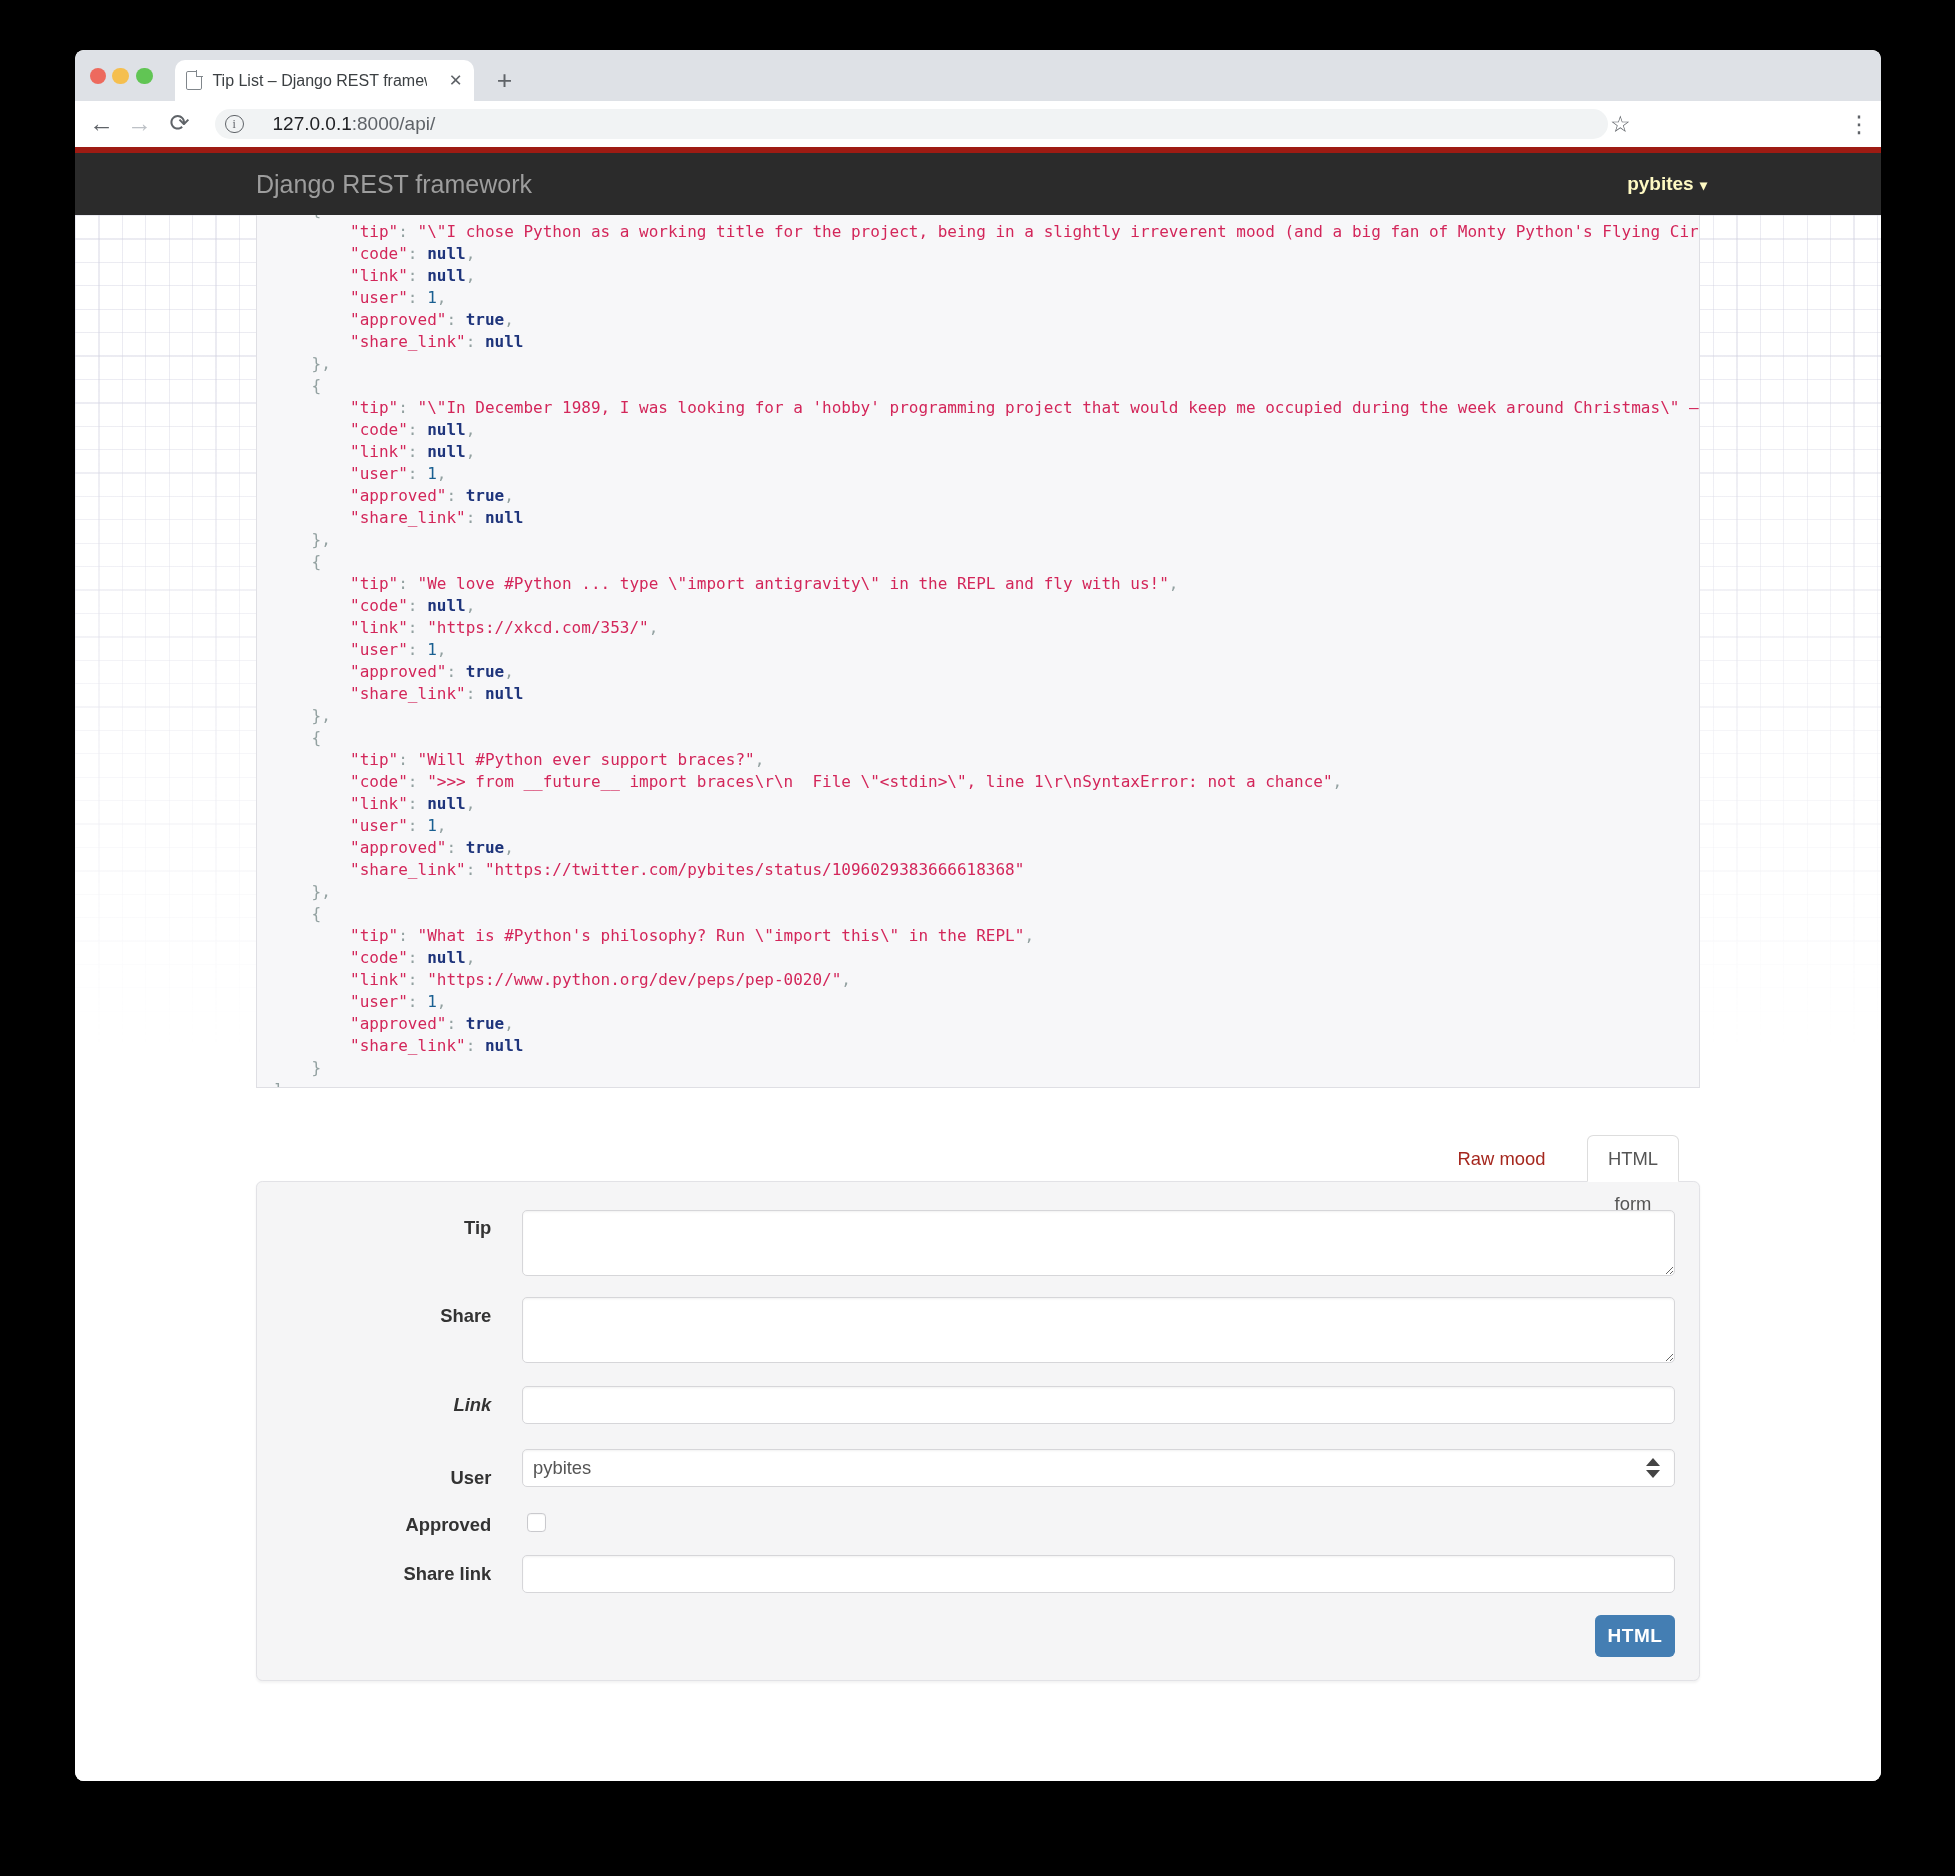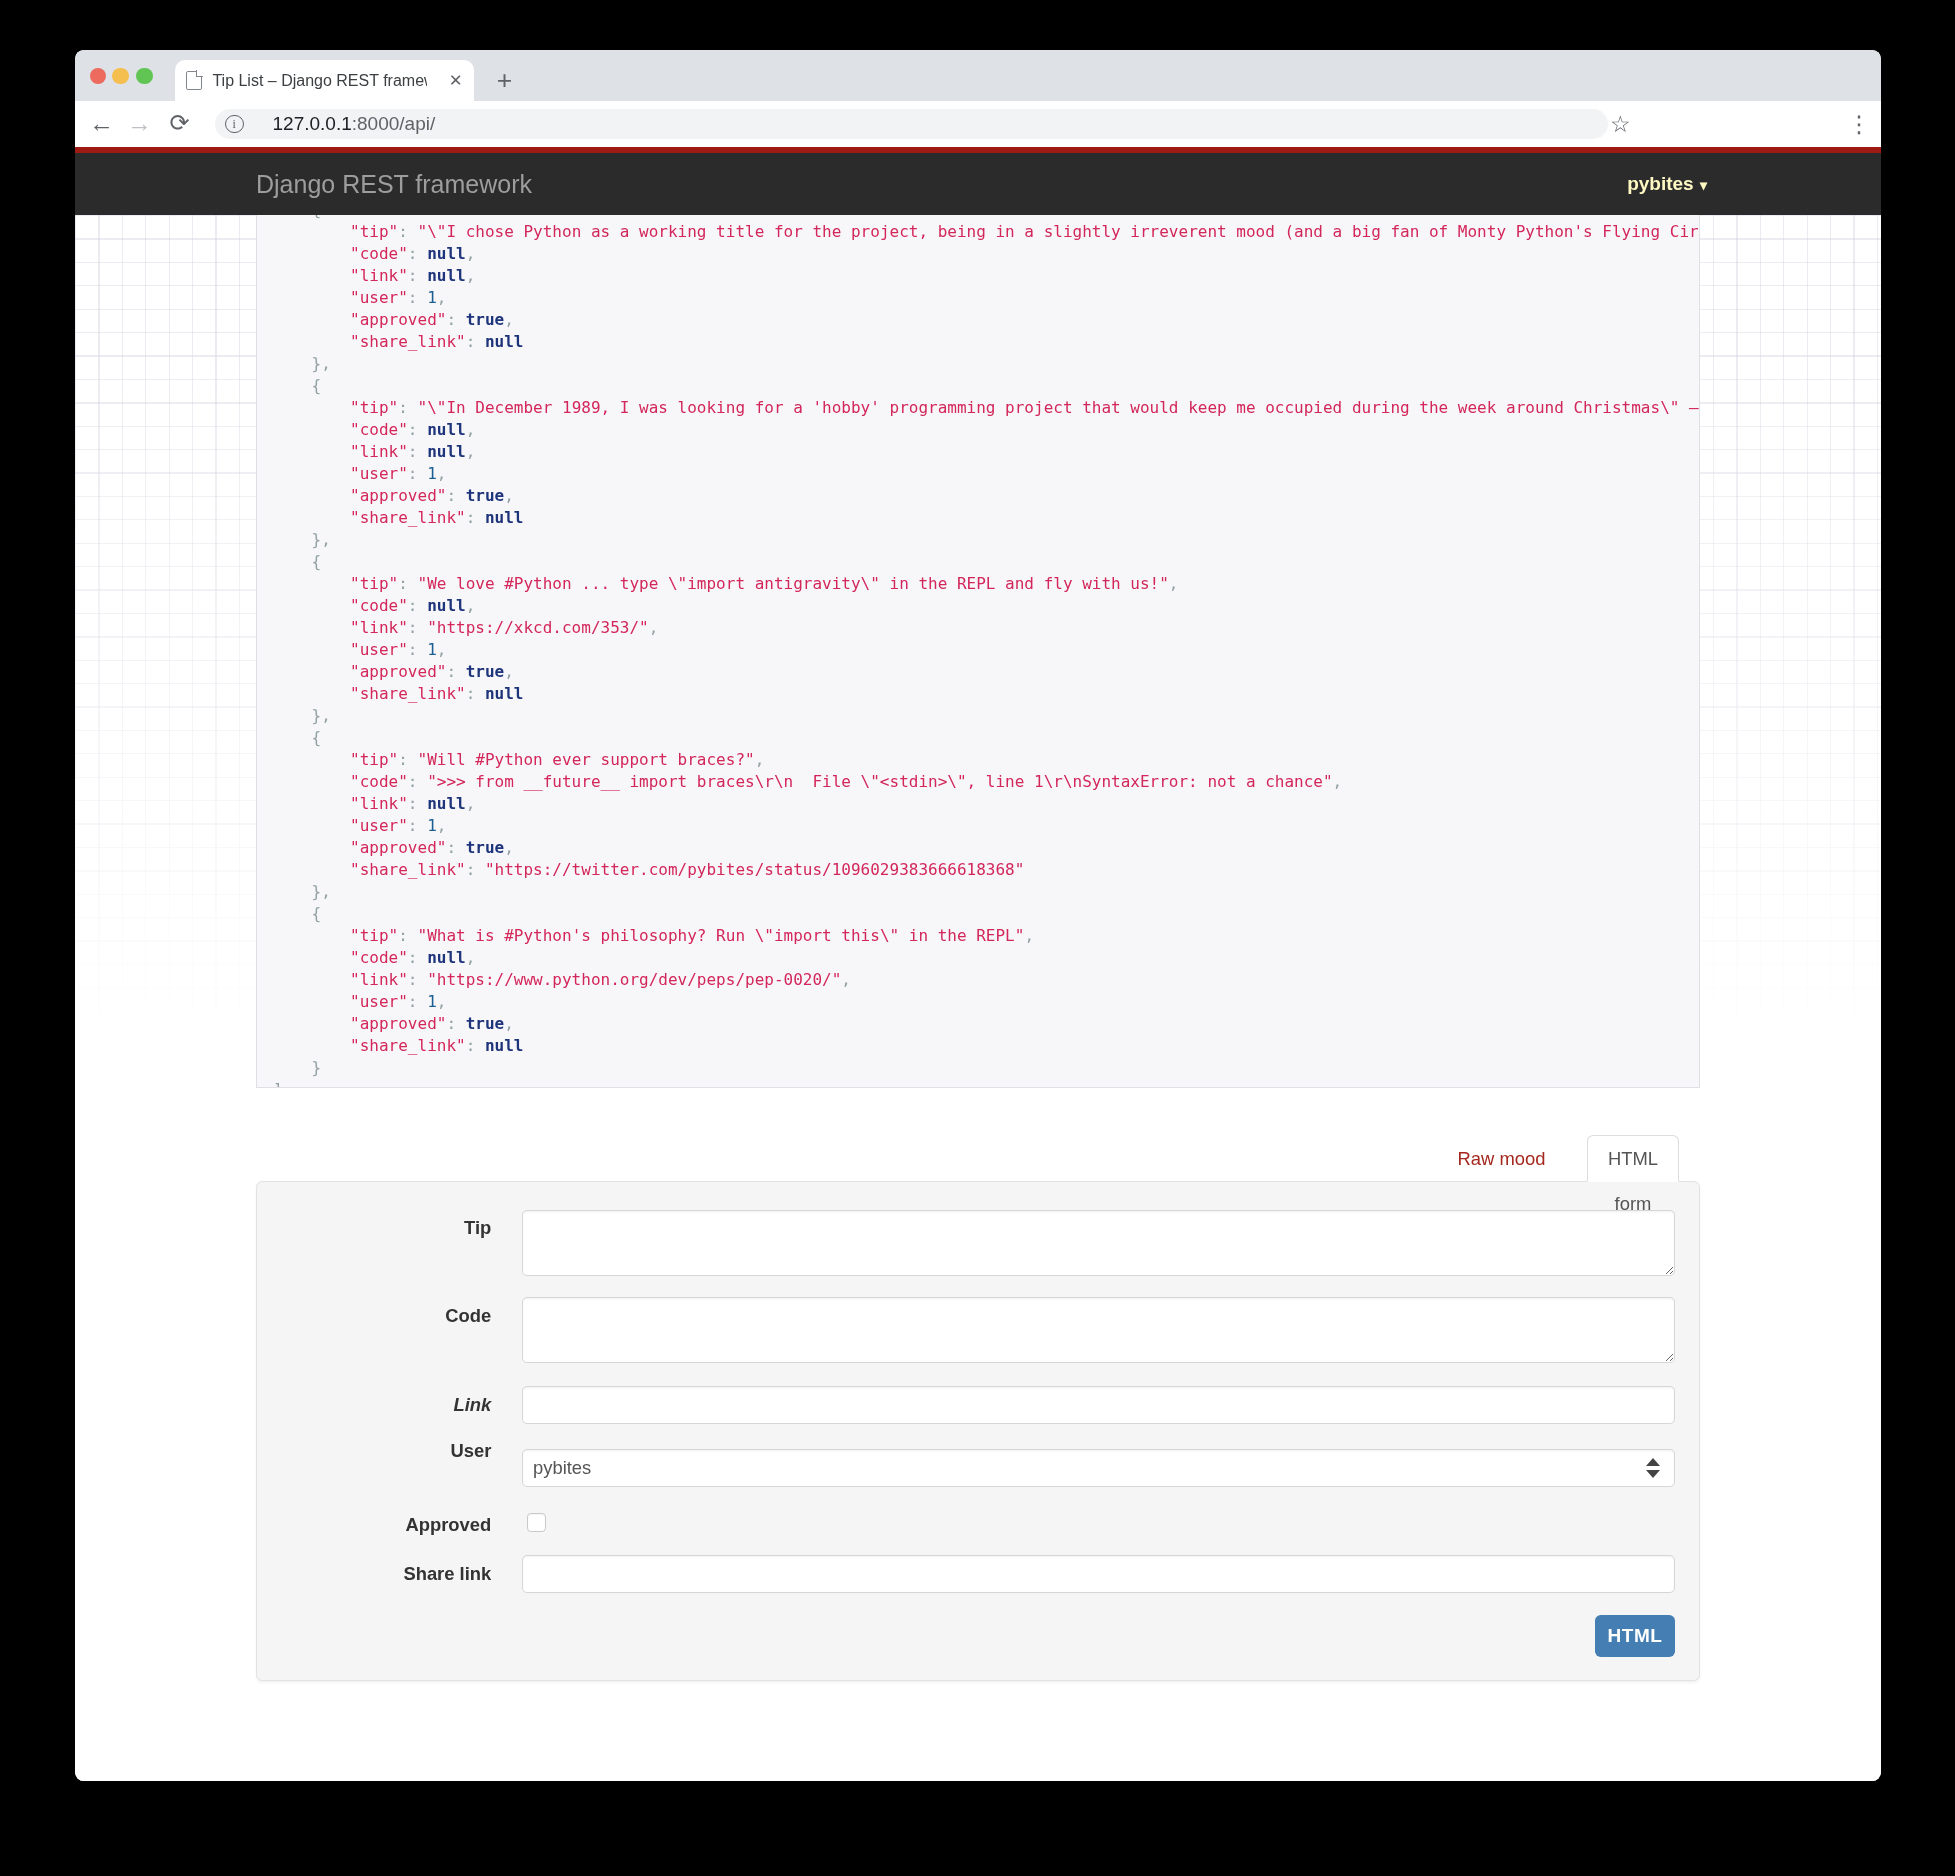--- a/index.html
+++ b/index.html
@@ -148,27 +148,27 @@
 
       <div class="json-pre"><div class="jline"><span>    </span><span class="tk-p">{</span></div><div class="jline"><span>        </span><span class="tk-k">"tip"</span><span class="tk-p">: </span><span class="tk-s">"\"I chose Python as a working title for the project, being in a slightly irreverent mood (and a big fan of Monty Python's Flying Circus).\" -"</span></div><div class="jline"><span>        </span><span class="tk-k">"code"</span><span class="tk-p">: </span><span class="tk-kw">null</span><span class="tk-p">,</span></div><div class="jline"><span>        </span><span class="tk-k">"link"</span><span class="tk-p">: </span><span class="tk-kw">null</span><span class="tk-p">,</span></div><div class="jline"><span>        </span><span class="tk-k">"user"</span><span class="tk-p">: </span><span class="tk-n">1</span><span class="tk-p">,</span></div><div class="jline"><span>        </span><span class="tk-k">"approved"</span><span class="tk-p">: </span><span class="tk-kw">true</span><span class="tk-p">,</span></div><div class="jline"><span>        </span><span class="tk-k">"share_link"</span><span class="tk-p">: </span><span class="tk-kw">null</span></div><div class="jline"><span>    </span><span class="tk-p">},</span></div><div class="jline"><span>    </span><span class="tk-p">{</span></div><div class="jline"><span>        </span><span class="tk-k">"tip"</span><span class="tk-p">: </span><span class="tk-s">"\"In December 1989, I was looking for a 'hobby' programming project that would keep me occupied during the week around Christmas\" – Guido va</span></div><div class="jline"><span>        </span><span class="tk-k">"code"</span><span class="tk-p">: </span><span class="tk-kw">null</span><span class="tk-p">,</span></div><div class="jline"><span>        </span><span class="tk-k">"link"</span><span class="tk-p">: </span><span class="tk-kw">null</span><span class="tk-p">,</span></div><div class="jline"><span>        </span><span class="tk-k">"user"</span><span class="tk-p">: </span><span class="tk-n">1</span><span class="tk-p">,</span></div><div class="jline"><span>        </span><span class="tk-k">"approved"</span><span class="tk-p">: </span><span class="tk-kw">true</span><span class="tk-p">,</span></div><div class="jline"><span>        </span><span class="tk-k">"share_link"</span><span class="tk-p">: </span><span class="tk-kw">null</span></div><div class="jline"><span>    </span><span class="tk-p">},</span></div><div class="jline"><span>    </span><span class="tk-p">{</span></div><div class="jline"><span>        </span><span class="tk-k">"tip"</span><span class="tk-p">: </span><span class="tk-s">"We love #Python ... type \"import antigravity\" in the REPL and fly with us!"</span><span class="tk-p">,</span></div><div class="jline"><span>        </span><span class="tk-k">"code"</span><span class="tk-p">: </span><span class="tk-kw">null</span><span class="tk-p">,</span></div><div class="jline"><span>        </span><span class="tk-k">"link"</span><span class="tk-p">: </span><span class="tk-s">"https://xkcd.com/353/"</span><span class="tk-p">,</span></div><div class="jline"><span>        </span><span class="tk-k">"user"</span><span class="tk-p">: </span><span class="tk-n">1</span><span class="tk-p">,</span></div><div class="jline"><span>        </span><span class="tk-k">"approved"</span><span class="tk-p">: </span><span class="tk-kw">true</span><span class="tk-p">,</span></div><div class="jline"><span>        </span><span class="tk-k">"share_link"</span><span class="tk-p">: </span><span class="tk-kw">null</span></div><div class="jline"><span>    </span><span class="tk-p">},</span></div><div class="jline"><span>    </span><span class="tk-p">{</span></div><div class="jline"><span>        </span><span class="tk-k">"tip"</span><span class="tk-p">: </span><span class="tk-s">"Will #Python ever support braces?"</span><span class="tk-p">,</span></div><div class="jline"><span>        </span><span class="tk-k">"code"</span><span class="tk-p">: </span><span class="tk-s">"&gt;&gt;&gt; from __future__ import braces\r\n  File \"&lt;stdin&gt;\", line 1\r\nSyntaxError: not a chance"</span><span class="tk-p">,</span></div><div class="jline"><span>        </span><span class="tk-k">"link"</span><span class="tk-p">: </span><span class="tk-kw">null</span><span class="tk-p">,</span></div><div class="jline"><span>        </span><span class="tk-k">"user"</span><span class="tk-p">: </span><span class="tk-n">1</span><span class="tk-p">,</span></div><div class="jline"><span>        </span><span class="tk-k">"approved"</span><span class="tk-p">: </span><span class="tk-kw">true</span><span class="tk-p">,</span></div><div class="jline"><span>        </span><span class="tk-k">"share_link"</span><span class="tk-p">: </span><span class="tk-s">"https://twitter.com/pybites/status/1096029383666618368"</span></div><div class="jline"><span>    </span><span class="tk-p">},</span></div><div class="jline"><span>    </span><span class="tk-p">{</span></div><div class="jline"><span>        </span><span class="tk-k">"tip"</span><span class="tk-p">: </span><span class="tk-s">"What is #Python's philosophy? Run \"import this\" in the REPL"</span><span class="tk-p">,</span></div><div class="jline"><span>        </span><span class="tk-k">"code"</span><span class="tk-p">: </span><span class="tk-kw">null</span><span class="tk-p">,</span></div><div class="jline"><span>        </span><span class="tk-k">"link"</span><span class="tk-p">: </span><span class="tk-s">"https://www.python.org/dev/peps/pep-0020/"</span><span class="tk-p">,</span></div><div class="jline"><span>        </span><span class="tk-k">"user"</span><span class="tk-p">: </span><span class="tk-n">1</span><span class="tk-p">,</span></div><div class="jline"><span>        </span><span class="tk-k">"approved"</span><span class="tk-p">: </span><span class="tk-kw">true</span><span class="tk-p">,</span></div><div class="jline"><span>        </span><span class="tk-k">"share_link"</span><span class="tk-p">: </span><span class="tk-kw">null</span></div><div class="jline"><span>    </span><span class="tk-p">}</span></div><div class="jline"><span class="tk-p">]</span></div></div>
 
       <div class="rawdata">Raw mood</div>
       <div class="htmltab">HTML form</div>
 
       <div class="form-panel">
         <div class="flabel" style="top:35px;">Tip</div>
         <textarea class="ctrl" style="top: 28px; height: 66px;"></textarea>
 
-        <div class="flabel" style="top:123px;">Code</div>
+        <div class="flabel" style="top:123px;">Share</div>
         <textarea class="ctrl" style="top: 115px; height: 66px;"></textarea>
 
         <div class="flabel" style="top:212px;font-style:italic;">Link</div>
         <input class="ctrl" style="top: 204px; height: 38px;">
 
-        <div class="flabel" style="top:258px;text-align:right;">User</div>
+        <div class="flabel" style="top:285px;text-align:right;">User</div>
         <div class="ctrl selectbox" style="top:267px;height:38px;">
           <span class="selval">pybites</span>
           <span class="sel-arrows">
               <i class="up"></i>
               <i class="dn"></i>
             </span>
         </div>
 
         <div class="flabel" style="top:332px;">Approved</div>
         <span class="checkbox" style="top:331px;"></span>

